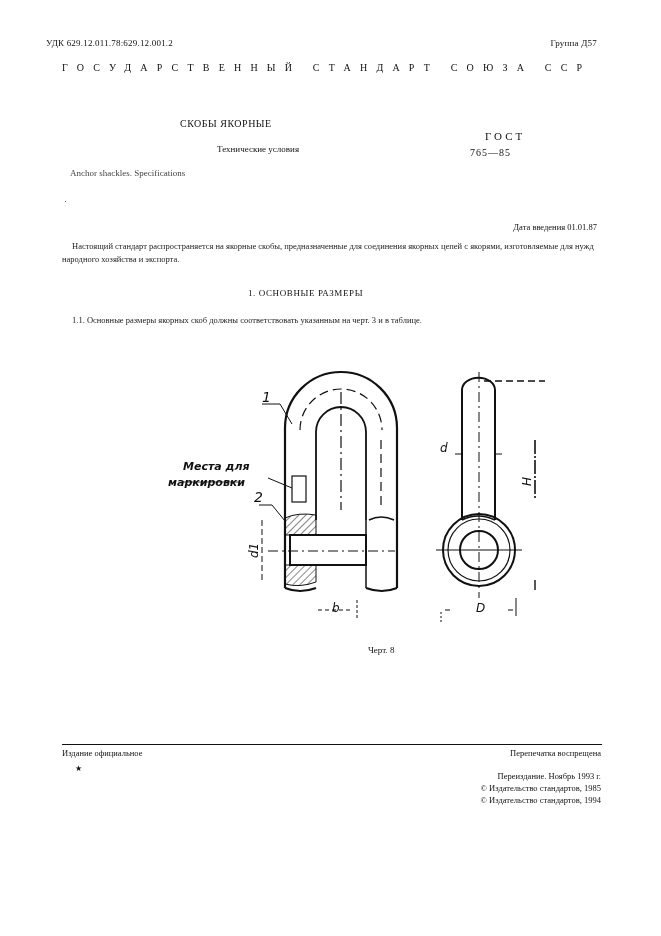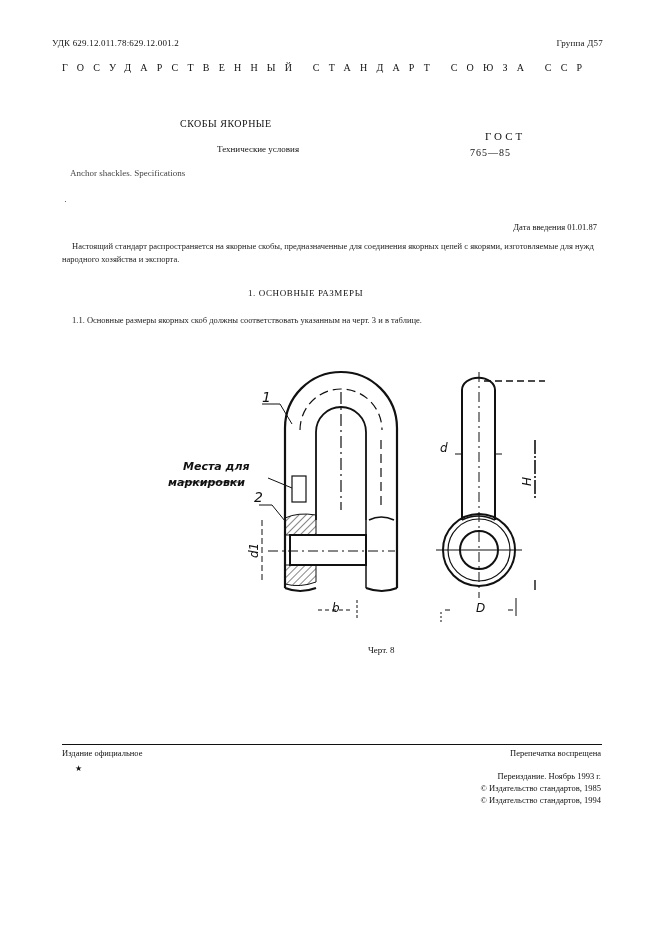--- a/index.html
+++ b/index.html
@@ -1,21 +1,21 @@
 <!DOCTYPE html>
 <html><head>
 <meta charset="utf-8">
 <style>
   html, body { margin:0; padding:0; background:#ffffff; }
   body { width:661px; height:936px; position:relative; overflow:hidden;
          font-family:"Liberation Serif", serif; color:#111; }
   .abs { position:absolute; }
   .small { font-size:9px; letter-spacing:0.2px; }
-  .hdr-left { left:52px; top:38px;text-align:right; }
-  .hdr-right { right:58px; top:38px; }
+  .hdr-left { left:46px; top:38px;text-align:right; }
+  .hdr-right { right:64px; top:38px; }
   .banner { left:62px; top:62px; width:540px; font-size:10px; letter-spacing:9.2px; white-space:nowrap; text-transform:uppercase; }
   .title { left:180px; top:118px; font-size:10px; letter-spacing:0.5px; }
   .subtitle { left:182px; top:144px; font-size:9px;margin-left:35px; }
   .eng { left:70px; top:168px; font-size:9px; color:#444; }
   .gost-label { left:485px; top:130px; font-size:11px; letter-spacing:3px; }
   .gost-num { left:470px; top:147px; font-size:10px; letter-spacing:1px; }
   .dot-mark { left:64px; top:196px; font-size:9px; }
   .intro-date { right:64px; top:222px; font-size:8.5px; }
   .para { left:62px; width:540px; font-size:8.5px; line-height:13px; color:#222; }
   .section { left:248px; top:288px; font-size:9px; letter-spacing:0.6px; }

